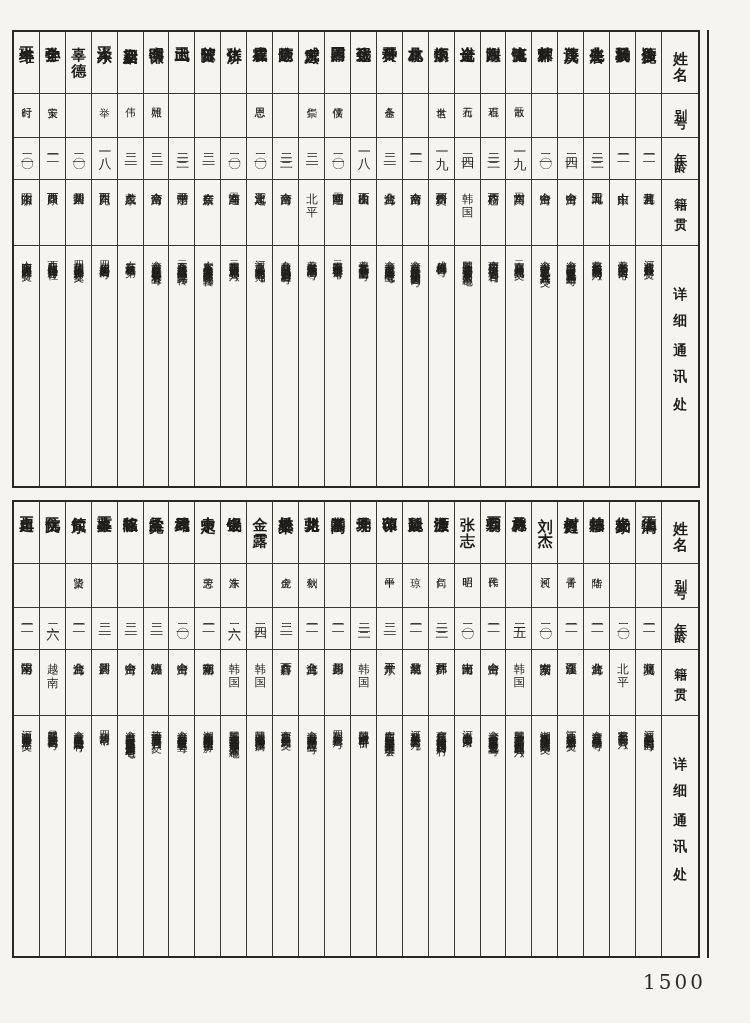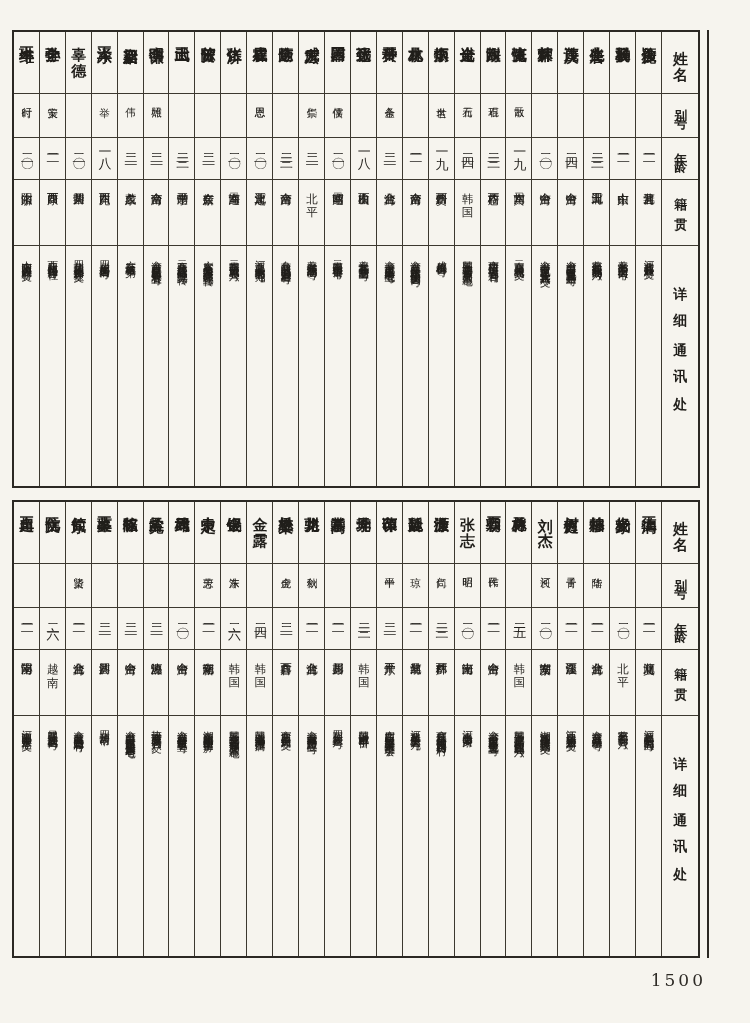--- a/index.html
+++ b/index.html
@@ -46,21 +46,21 @@
   .spread2 { letter-spacing:14px; }
   
   .header-col .cell > span { font-weight:700; }
   .h-name > span   { font-size:15px; letter-spacing:16px; padding-top:7px; }
   .h-alias > span  { font-size:13px; letter-spacing:8px;  padding-top:5px; }
   .h-age > span    { font-size:13px; letter-spacing:6px;  padding-top:5px; }
   .h-native > span { font-size:13px; letter-spacing:20px; padding-top:8px; }
   .h-addr > span   { font-size:14px; letter-spacing:28px; padding-top:28px; }
   .page-number {
     position:absolute; right:44px; top:970px;
-    font-size:17px; letter-spacing:3px; color:#2e2b26;
+    font-size:20px; letter-spacing:3px; color:#2e2b26;
     font-family:"DejaVu Serif","Liberation Serif",serif;
   }
 </style>
 </head>
 <body>
 
 <div class="page">
 
   <div class="dir-table top" id="table-0">
     <div class="header-col">

